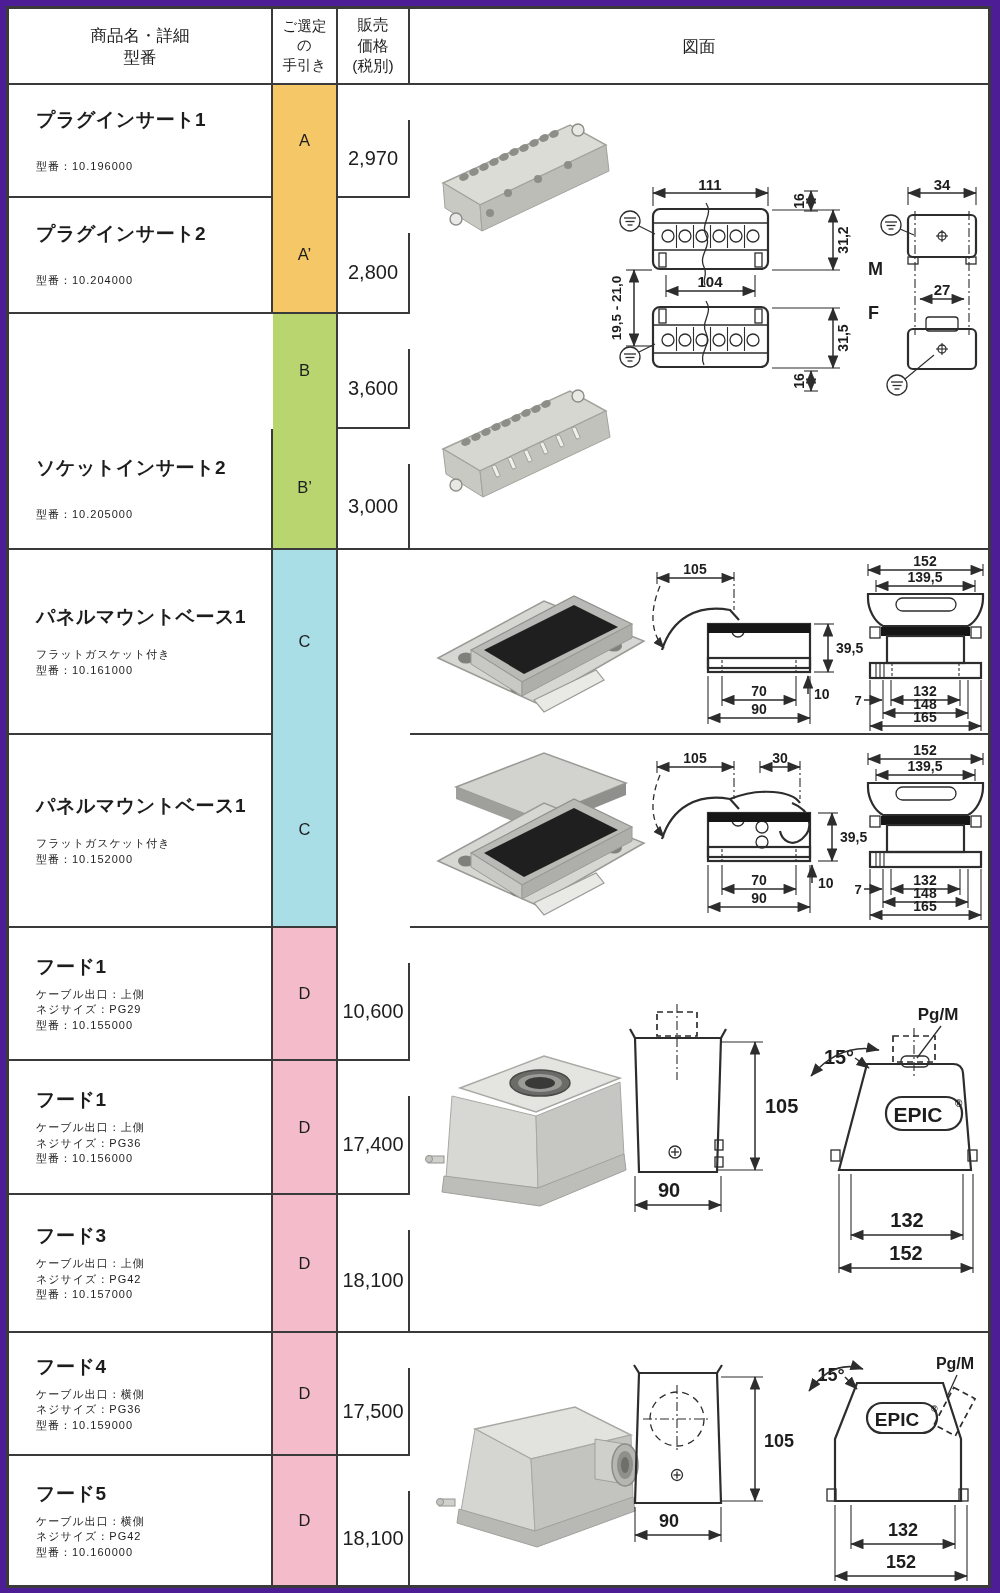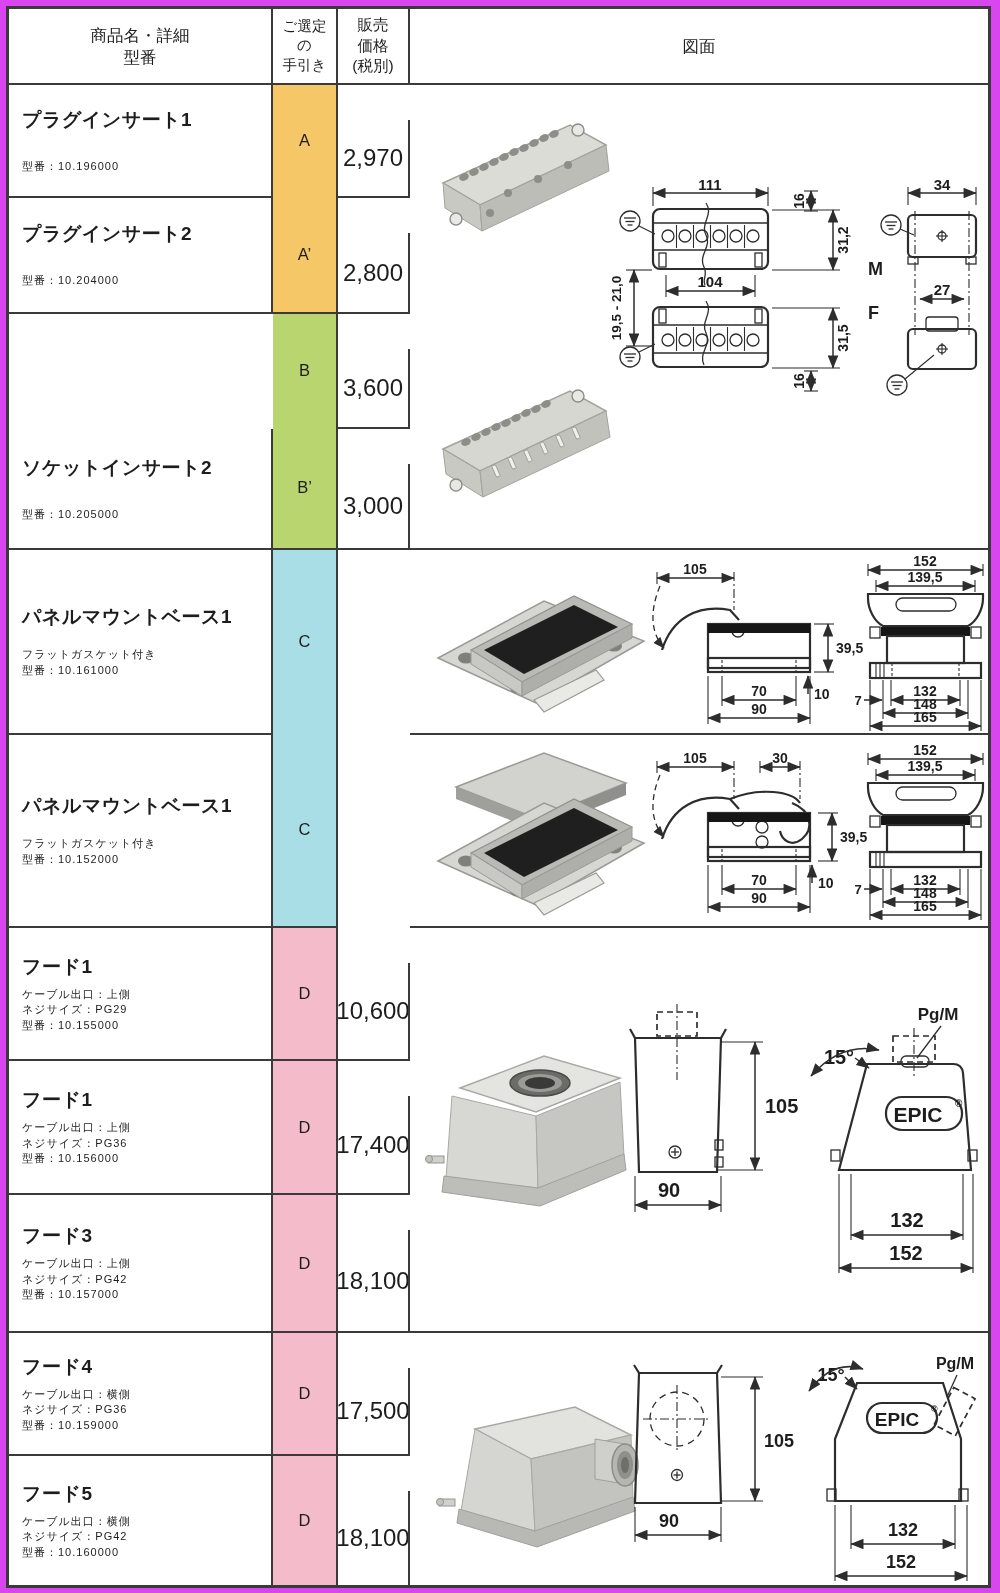--- a/index.html
+++ b/index.html
@@ -1,32 +1,32 @@
 <!DOCTYPE html>
 <html><head>
 <meta charset="utf-8">
 <style>
   html,body{margin:0;padding:0;background:#ffffff;font-family:"Liberation Sans",sans-serif;color:#1d1d1d;}
-  .page{position:relative;width:1000px;height:1593px;background:#d946ef;overflow:hidden;}
+  .page{position:relative;width:1000px;height:1593px;background:#4c1d95;overflow:hidden;}
   .catalog{position:absolute;left:6px;top:6px;width:979px;height:1576px;border:3px solid #3a3a3a;background:#fff;
     display:grid;grid-template-columns:264px 65px 72px 1fr;
     grid-template-rows:76px 113px 116px 115px 121px 185px 193px 133px 134px 138px 123px 1fr;}
   .cell{border-right:2px solid #3a3a3a;border-bottom:2px solid #3a3a3a;box-sizing:border-box;position:relative;overflow:hidden;background:#fff;}
   .last-col{border-right:none;}
   .last-row{border-bottom:none;}
   .hcell{display:flex;align-items:center;justify-content:center;text-align:center;font-size:16.5px;line-height:1.35;white-space:pre-line;}
-  .pcell{display:flex;flex-direction:column;justify-content:center;padding:8px 6px 8px 13px;}
+  .pcell{display:flex;flex-direction:column;justify-content:center;padding:8px 6px 8px 27px;}
   .pname{font-size:19px;font-weight:bold;letter-spacing:0.5px;}
   .pinfo{font-size:11px;line-height:1.42;white-space:pre-line;letter-spacing:1px;}
   .gap-lg .pname{margin-bottom:26px;}
   .gap-md .pname{margin-bottom:17px;}
   .gap-sm .pname{margin-bottom:7px;}
   .gcell{display:flex;flex-direction:column;padding:0;}
   .glabel{display:flex;align-items:center;justify-content:center;font-size:16.5px;}
-  .prcell{display:flex;align-items:center;justify-content:center;font-size:24px;margin-top:35px;}
+  .prcell{display:flex;align-items:center;justify-content:center;font-size:20px;margin-top:35px;}
   .dcell{background:#fff;}
   .abs{position:absolute;}
   svg text{font-family:"Liberation Sans",sans-serif;fill:#1d1d1d;font-weight:bold;}
   .body{stroke:#2d2d2d;stroke-width:2.2;fill:none;}
   .thin{stroke:#2d2d2d;stroke-width:1.3;fill:none;}
   .dim{stroke:#2d2d2d;stroke-width:1.5;fill:none;}
   .ext{stroke:#2d2d2d;stroke-width:1.1;fill:none;}
   .cl{stroke:#2d2d2d;stroke-width:1.1;fill:none;stroke-dasharray:9 3 2 3;}
   .dash{stroke:#2d2d2d;stroke-width:1.7;fill:none;stroke-dasharray:6 4;}
 </style>

